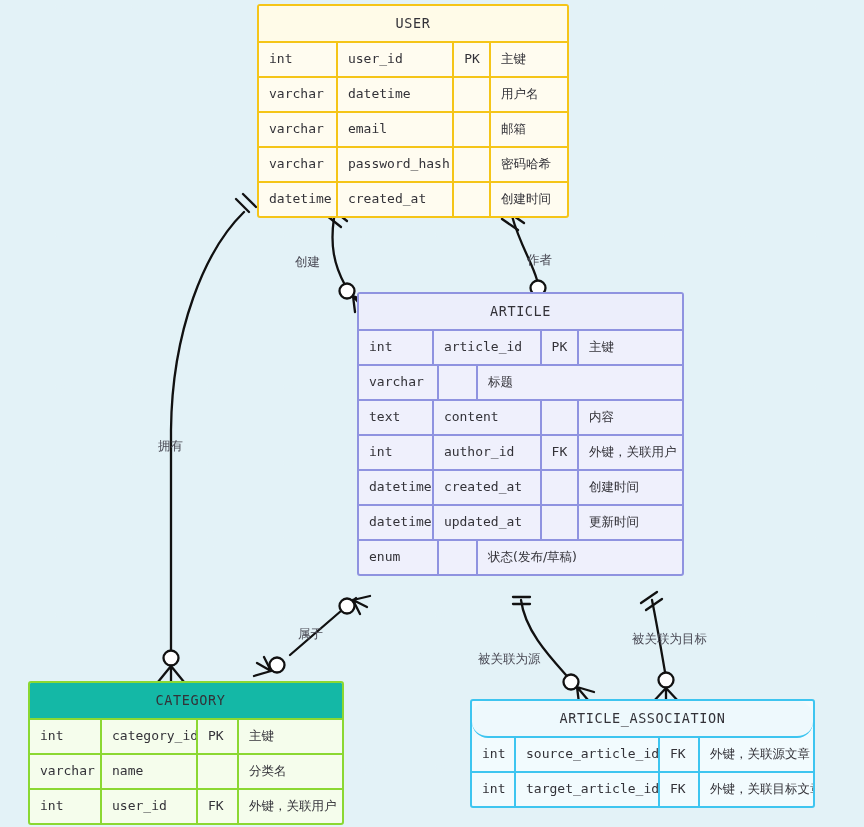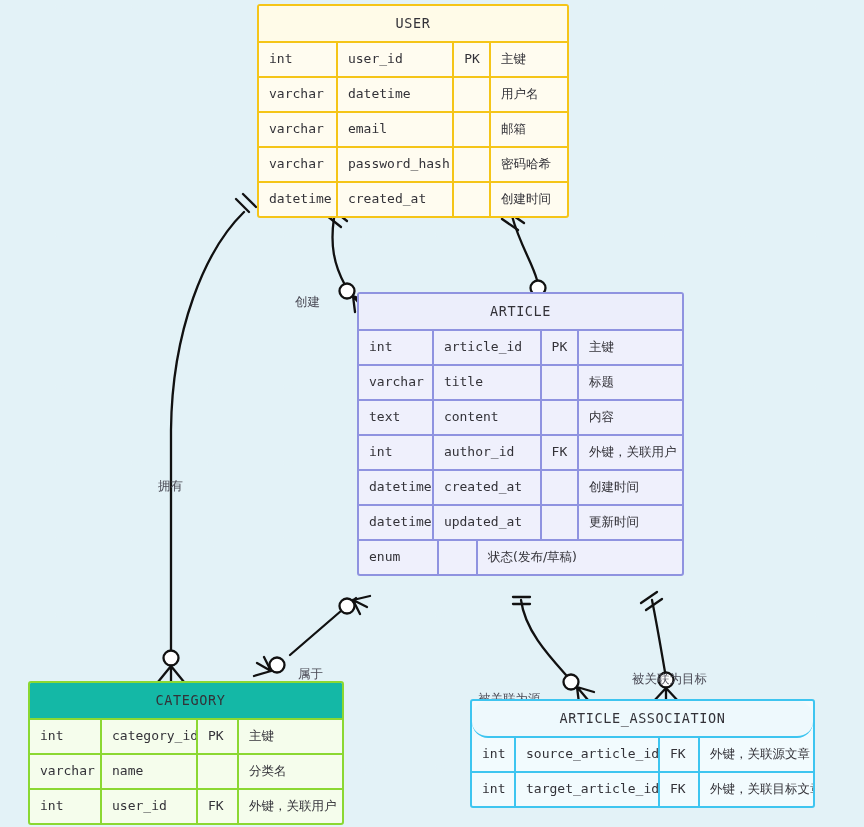--- a/index.html
+++ b/index.html
@@ -119,21 +119,20 @@
   #ent-assoc .cell.name    { width: 144px; }
   #ent-assoc .cell.key     { width: 40px; }
   #ent-assoc .cell.comment { width: 113px; }
 
   .rel-label {
     position: absolute;
     font-size: 12.5px;
     color: #4a4a55;
     font-family: "DejaVu Sans", sans-serif;
     white-space: nowrap;
-    margin-top: 40px;
   }
 </style>
 </head>
 <body>
 
 <div id="canvas">
 
   <svg id="plusLayer" width="864" height="827">
     <defs>
       <pattern id="plusPat" width="76" height="76" patternUnits="userSpaceOnUse" patternTransform="translate(25,45)">
@@ -249,21 +248,20 @@
     <div class="entity-title">ARTICLE</div>
     <div>
         <div class="attr-row">
           <div class="cell type">int</div>
           <div class="cell name">article_id</div>
           <div class="cell key">PK</div>
           <div class="cell comment">主键</div>
         </div>
         <div class="attr-row">
           <div class="cell type">varchar</div>
-          <div class="cell name">title</div>
           <div class="cell key"></div>
           <div class="cell comment">标题</div>
         </div>
         <div class="attr-row">
           <div class="cell type">text</div>
           <div class="cell name">content</div>
           <div class="cell key"></div>
           <div class="cell comment">内容</div>
         </div>
         <div class="attr-row">

